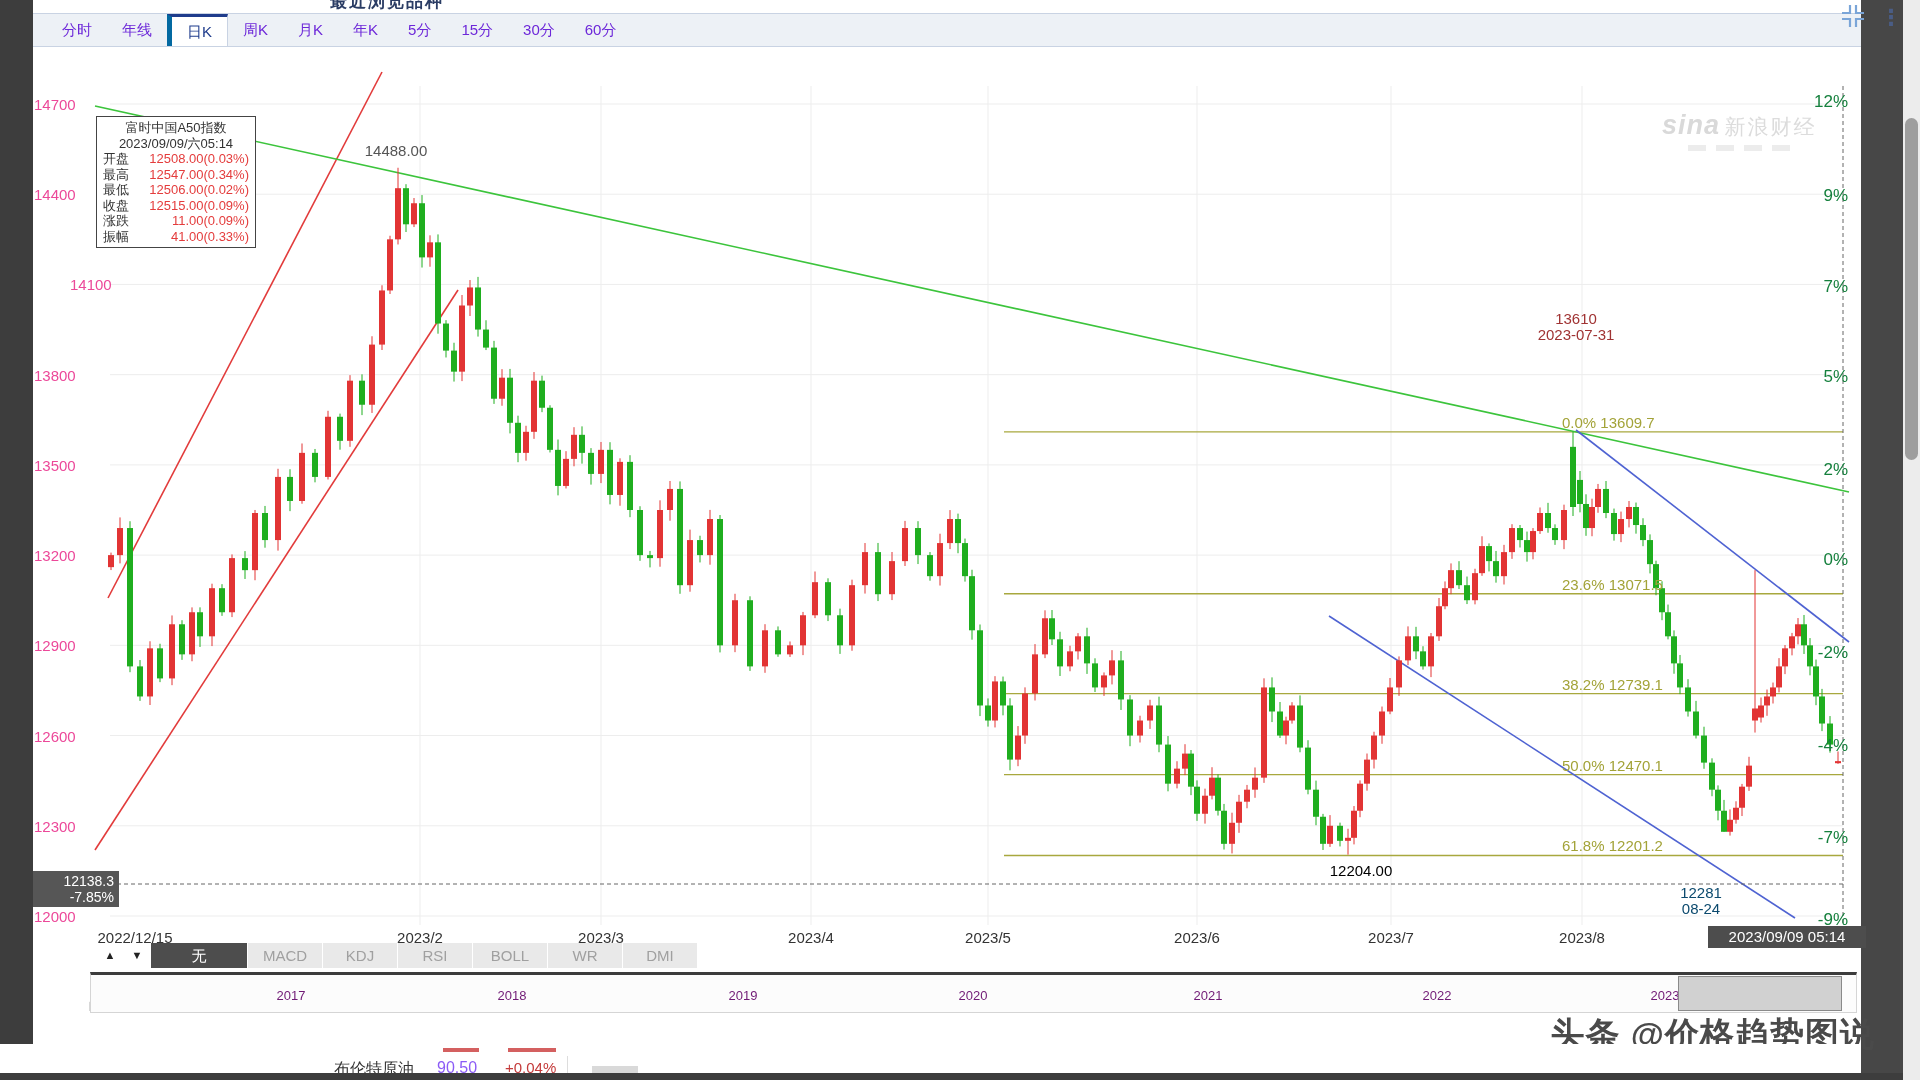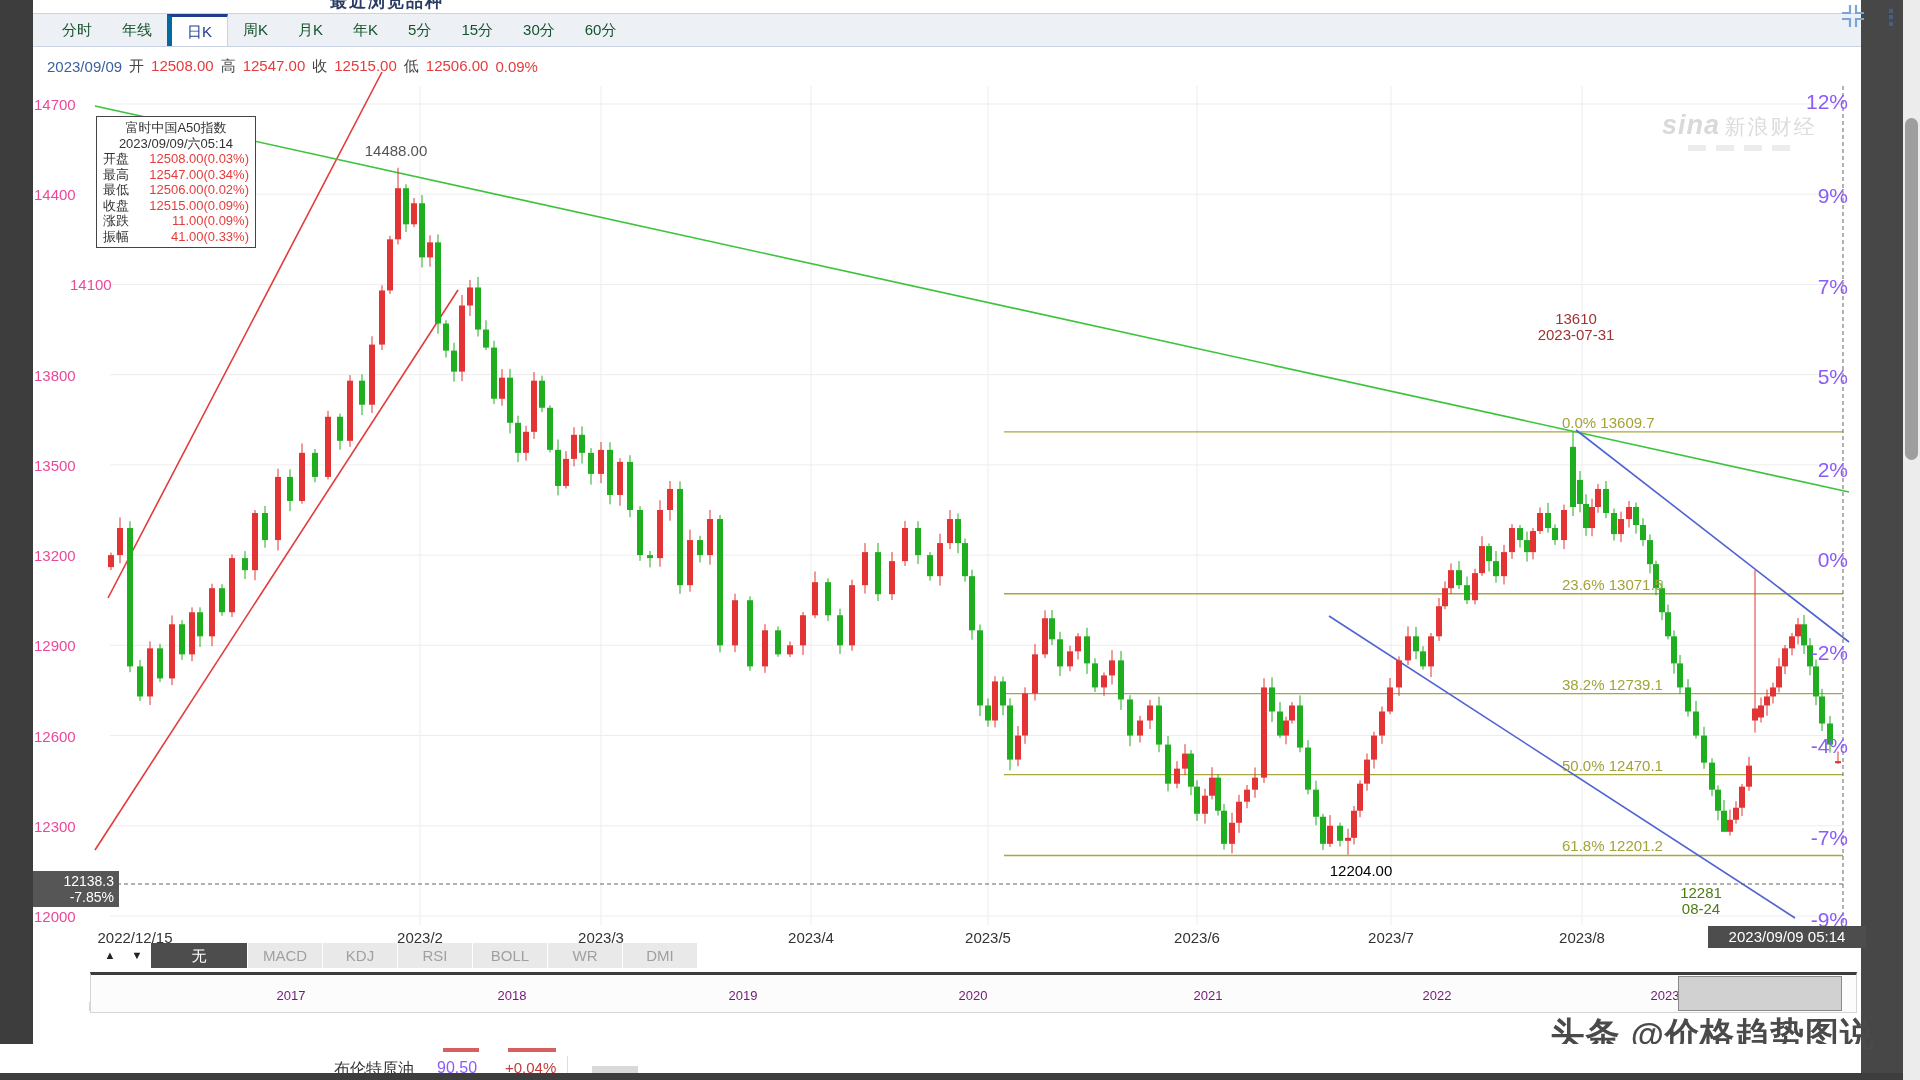--- a/index.html
+++ b/index.html
@@ -18,34 +18,34 @@
   #scrollbar-thumb{left:1905px;top:118px;width:13px;height:342px;background:#9e9e9e;border-radius:7px;z-index:5;}
 
   
   #top-cut{left:330px;top:0;height:12px;width:220px;overflow:hidden;z-index:4;}
   #top-cut span{display:block;margin-top:-10px;font-size:17px;font-weight:bold;color:#2a3c64;letter-spacing:2px;}
 
   
   #tab-bar{left:33px;top:13px;width:1828px;height:34px;background:#edf1f6;
            border-top:1px solid #c9d3e3;border-bottom:1px solid #c9d3e3;
            display:flex;align-items:stretch;padding-left:14px;box-sizing:border-box;z-index:3;}
-  .tab{line-height:31px;padding:0 15px;font-size:15px;color:#14532d;cursor:pointer;box-sizing:border-box;}
+  .tab{line-height:31px;padding:0 15px;font-size:15px;color:#6d28d9;cursor:pointer;box-sizing:border-box;}
   .tab.active{background:#fff;border-top:3px solid #1f3c8c;border-left:5px solid #0369a1;
               border-right:1px solid #c9d3e3;color:#1f3c8c;line-height:29px;}
   #tab-icons{position:absolute;right:18px;top:3px;display:flex;gap:14px;align-items:center;}
 
   
   #ohlc-bar{left:47px;top:56px;height:20px;display:flex;gap:7px;font-size:15px;align-items:center;z-index:3;}
   #ohlc-bar .date{color:#3a5fa0;}
   #ohlc-bar .lbl{color:#444;}
   #ohlc-bar .val{color:#e43c3c;}
 
   
   .yl{position:absolute;width:72px;font-size:15px;color:#ec4899;transform:translateY(-50%);}
-  .pl{position:absolute;width:60px;text-align:right;font-size:21px;color:#8b5cf6;transform:translateY(-50%);}
+  .pl{position:absolute;width:60px;text-align:right;font-size:17px;color:#15803d;transform:translateY(-50%);}
   .xl{position:absolute;font-size:15px;color:#333;transform:translateX(-50%);top:929px;white-space:nowrap;}
   .fibl{position:absolute;font-size:15px;color:#a3a338;transform:translateY(-100%);white-space:nowrap;}
   .ann{position:absolute;font-size:15px;transform:translateX(-50%);text-align:center;line-height:16px;white-space:nowrap;}
 
   
   #left-badge{left:33px;top:871px;width:76px;background:#565656;color:#fff;font-size:14px;
               text-align:right;padding:2px 5px;line-height:16px;z-index:3;}
   #date-badge{left:1708px;top:926px;width:158px;height:22px;background:#4d4d4d;color:#fff;font-size:15px;
               text-align:center;line-height:22px;z-index:3;}
 
@@ -558,34 +558,20 @@
       <svg width="26" height="26" viewBox="0 0 26 26" fill="none" stroke="#7aa5d8" stroke-width="2.2">
         <path d="M10 2 L10 10 L2 10"></path>
           <path d="M16 2 L16 10 L24 10"></path>
         <path d="M10 24 L10 16 L2 16"></path>
           <path d="M16 24 L16 16 L24 16"></path>
       </svg>
     </span>
     <span style="cursor:pointer;color:#4a5d85;font-size:22px;font-weight:bold;line-height:26px;">⋮</span>
   </div>
 
-  <div class="abs" id="ohlc-bar">
-    <span class="date">2023/09/09</span>
-    <span id="ohlc-items" style="display:flex;gap:7px;">
-        <span class="lbl">开</span>
-        <span class="val">12508.00</span>
-        <span class="lbl">高</span>
-        <span class="val">12547.00</span>
-        <span class="lbl">收</span>
-        <span class="val">12515.00</span>
-        <span class="lbl">低</span>
-        <span class="val">12506.00</span>
-      </span>
-    <span class="val">0.09%</span>
-  </div>
 
   <div class="abs" id="tooltip">
     <div class="t-title">富时中国A50指数</div>
     <div class="t-date">2023/09/09/六05:14</div>
     <div id="tooltip-rows">
         <div class="t-row">
           <span class="t-lbl">开盘</span>
           <span class="t-val">12508.00(0.03%)</span>
         </div>
         <div class="t-row">
@@ -656,21 +642,21 @@
       <div class="ann abs" style="left: 396px; top: 143px; color: rgb(85, 85, 85);">
         <div>14488.00</div>
       </div>
       <div class="ann abs" style="left: 1576px; top: 311px; color: rgb(160, 51, 51);">
         <div>13610</div>
         <div>2023-07-31</div>
       </div>
       <div class="ann abs" style="left: 1361px; top: 863px; color: #000000;">
         <div>12204.00</div>
       </div>
-      <div class="ann abs" style="left: 1701px; top: 885px; color: #4d7c0f;">
+      <div class="ann abs" style="left: 1701px; top: 885px; color: #0c4a6e;">
         <div>12281</div>
         <div>08-24</div>
       </div>
     </div>
 
   <div class="abs" id="left-badge">
     <div>12138.3</div>
     <div>-7.85%</div>
   </div>
   <div class="abs" id="date-badge">2023/09/09 05:14</div>

